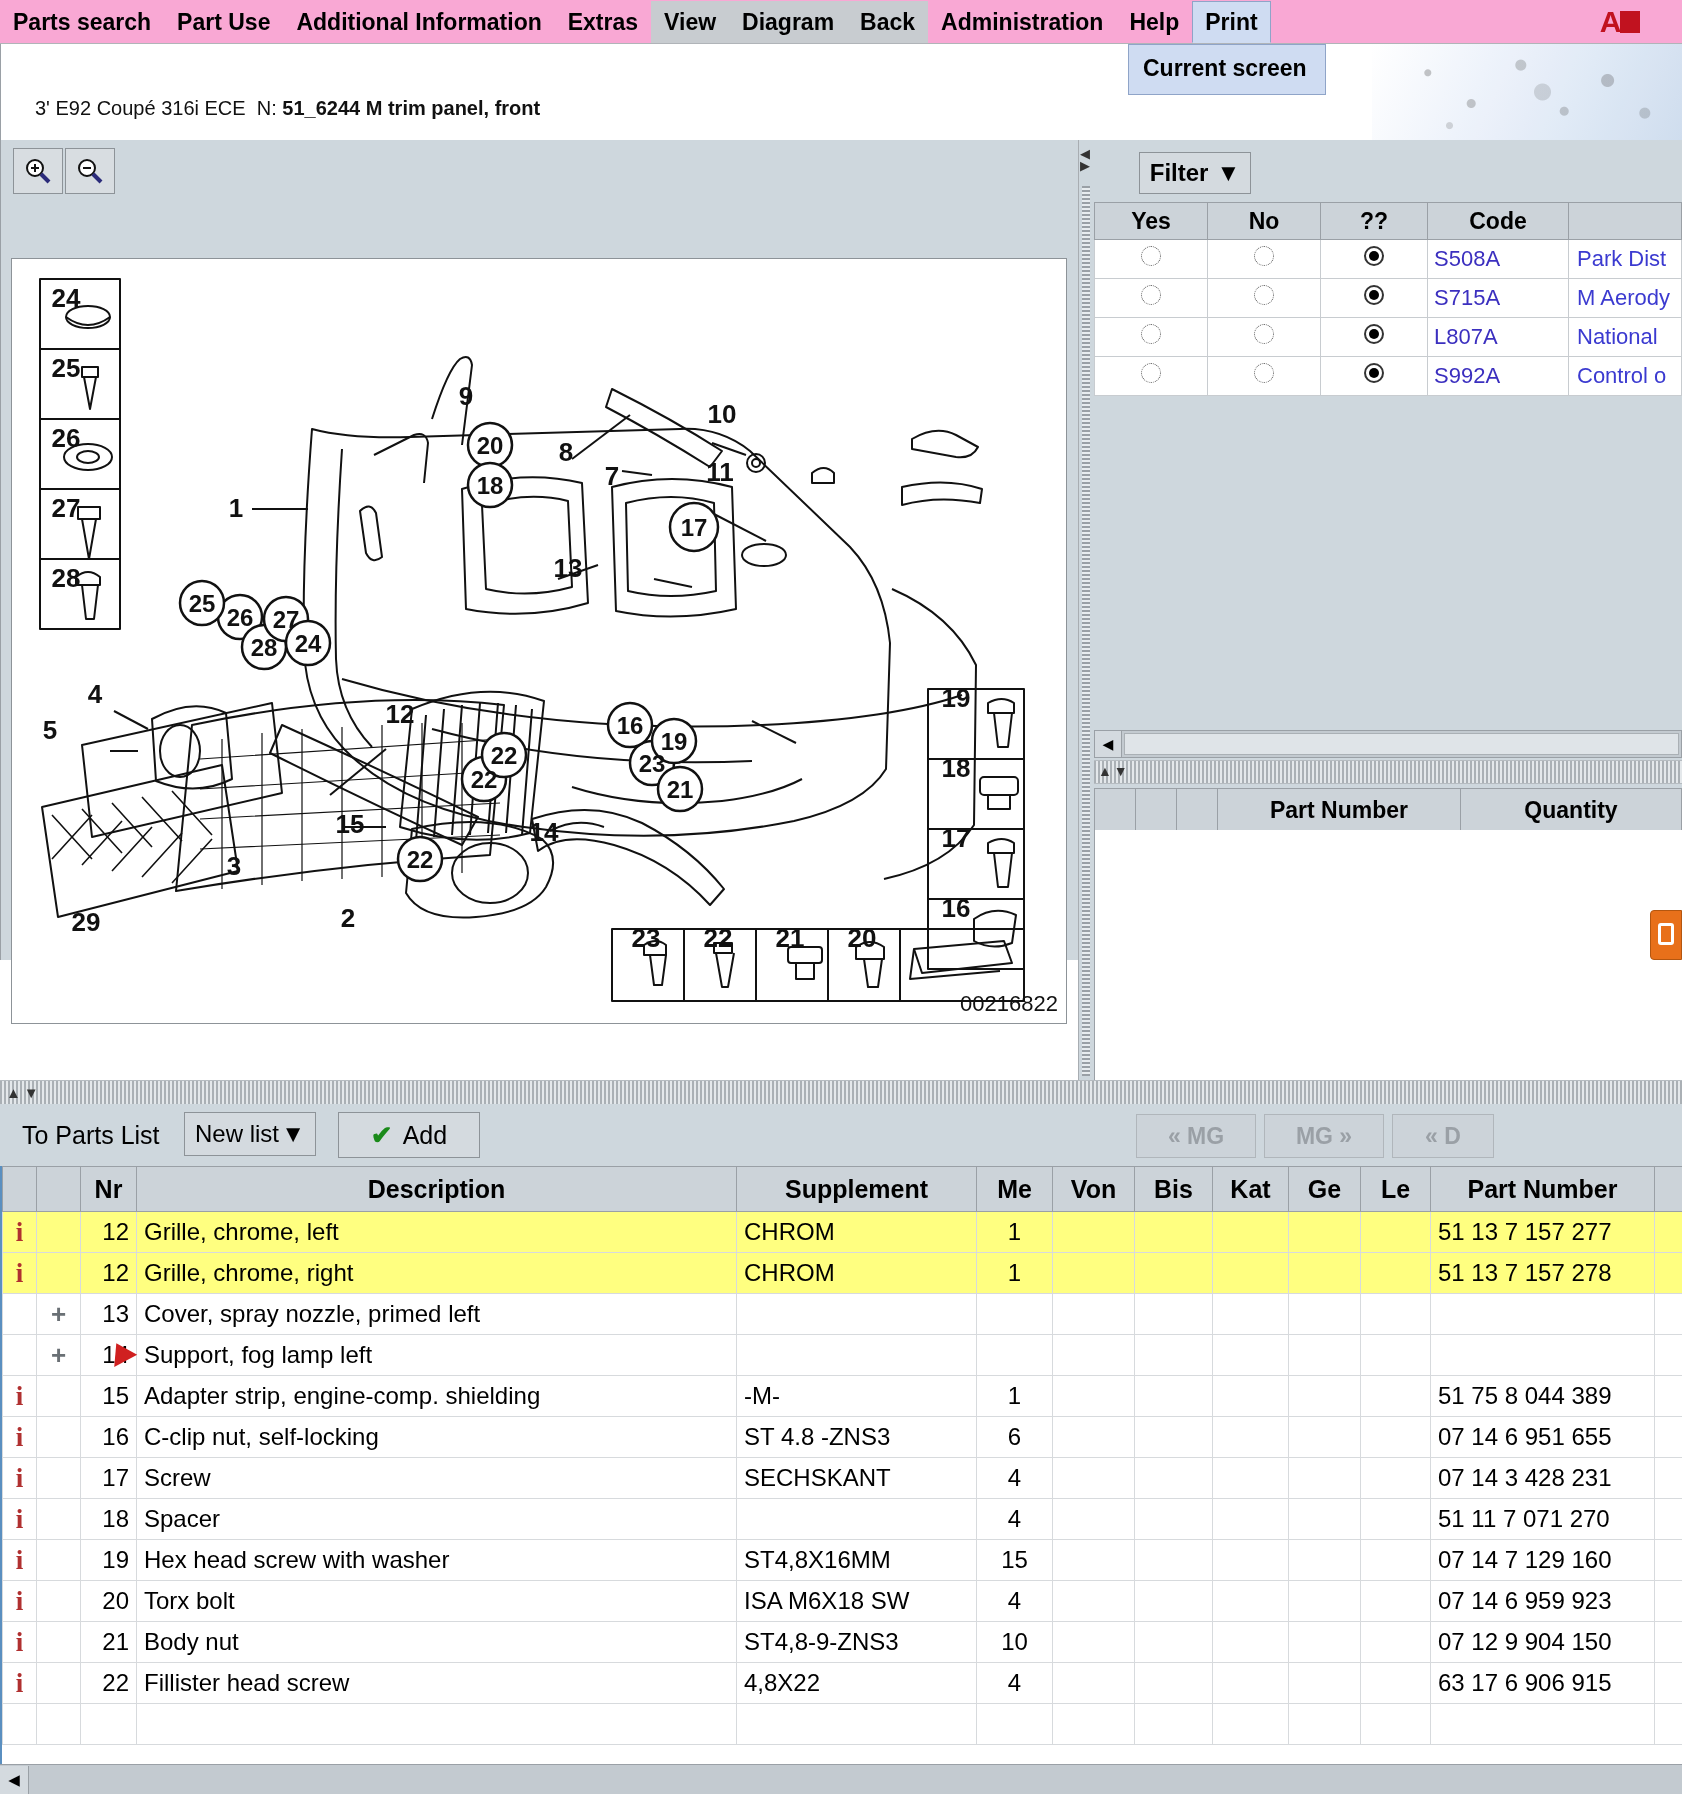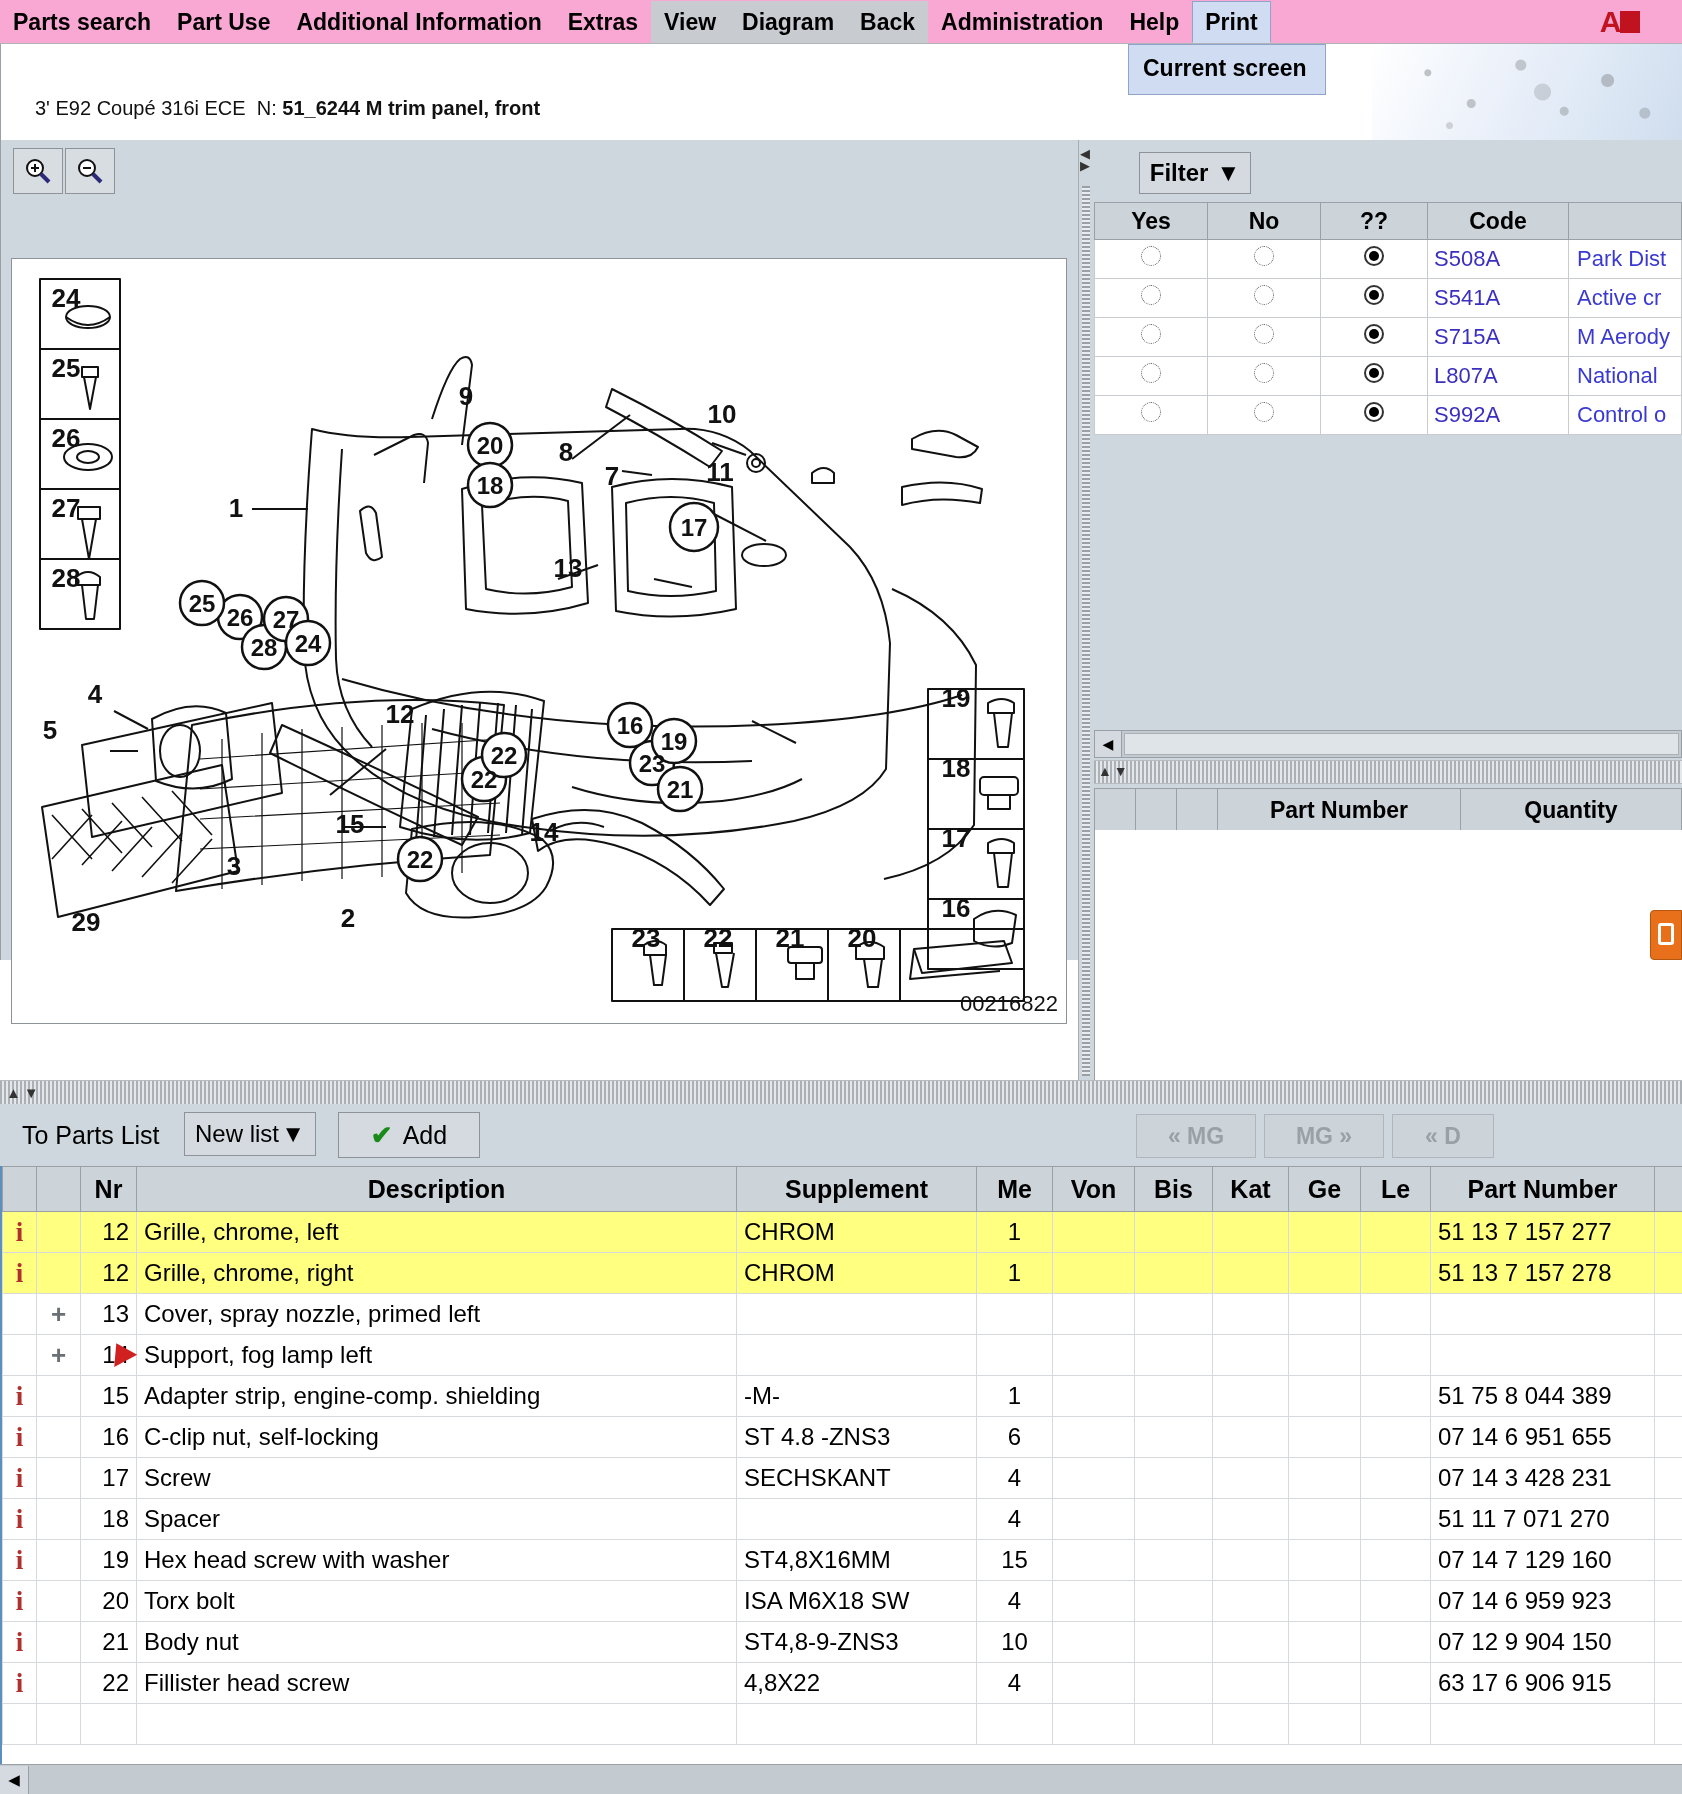--- a/index.html
+++ b/index.html
@@ -536,27 +536,20 @@
         <td><span class="radio"></span></td>
         <td><span class="radio"></span></td>
         <td><span class="radio on"></span></td>
         <td class="codecell">S508A</td>
         <td class="desccell">Park Dist</td>
       </tr>
       <tr>
         <td><span class="radio"></span></td>
         <td><span class="radio"></span></td>
         <td><span class="radio on"></span></td>
-        <td class="codecell">S541A</td>
-        <td class="desccell">Active cr</td>
-      </tr>
-      <tr>
-        <td><span class="radio"></span></td>
-        <td><span class="radio"></span></td>
-        <td><span class="radio on"></span></td>
         <td class="codecell">S715A</td>
         <td class="desccell">M Aerody</td>
       </tr>
       <tr>
         <td><span class="radio"></span></td>
         <td><span class="radio"></span></td>
         <td><span class="radio on"></span></td>
         <td class="codecell">L807A</td>
         <td class="desccell">National </td>
       </tr>

